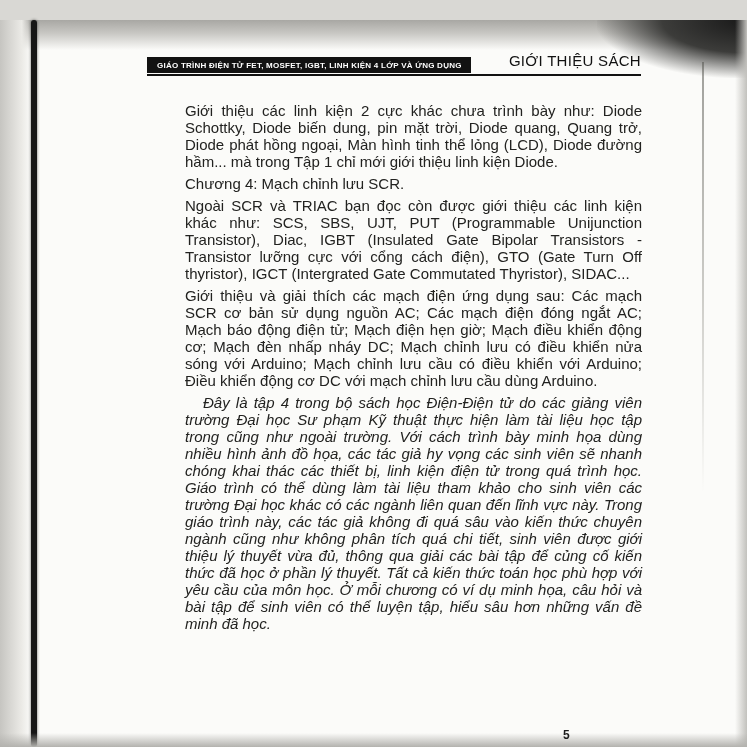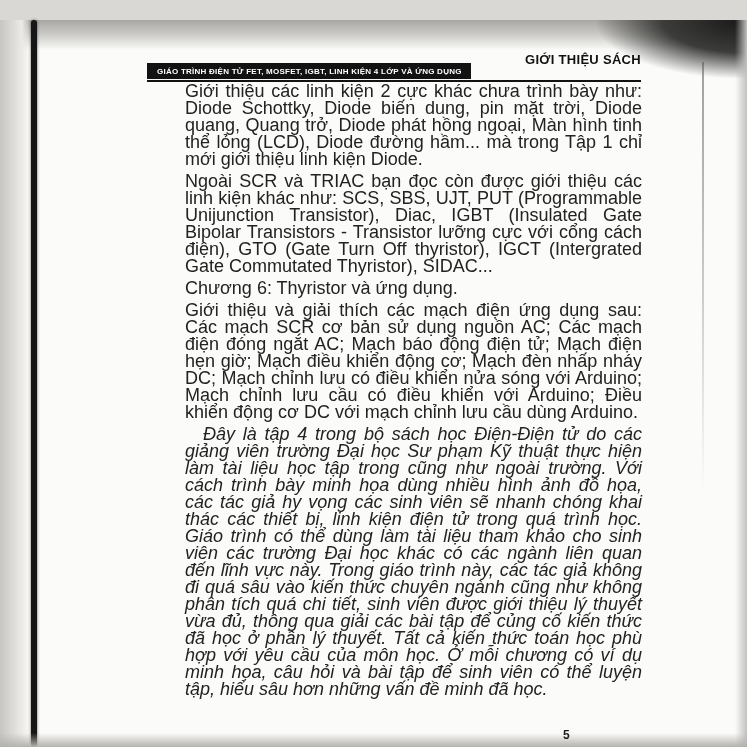--- a/index.html
+++ b/index.html
@@ -55,28 +55,28 @@
     padding-bottom:1px;
   }
   .header-bar {
     background:#121212; color:#ffffff;
     font-size:8px; font-weight:bold;
     letter-spacing:.25px;
     padding:4px 9px 3px 10px;
     white-space:nowrap;
   }
   .header-right {
-    font-size:13px; font-weight:bold; color:#121212;
-    letter-spacing:.3px; padding-bottom:12px;
+    font-size:15px; font-weight:normal; color:#121212;
+    letter-spacing:.3px; padding-bottom:4px;
     white-space:nowrap;
   }
   
   .main {
-    position:absolute; top:63px; left:185px; width:457px;
-    font-size:18px; line-height:17px;
+    position:absolute; top:82px; left:185px; width:457px;
+    font-size:15px; line-height:17px;
     color:#222220;
     text-align:justify;
   }
   .para { margin-bottom:5px; }
   .para.indent { text-indent:18px;font-style:italic; }
   .page-number {
     position:absolute; top:708px; left:563px;
     font-size:12px; font-weight:bold; color:#1c1c1c;
   }
 </style>
@@ -93,21 +93,21 @@
   <div class="scan-right-line"></div>
   <div class="scan-edge-bottom"></div>
 
   <header class="header">
     <div class="header-bar">GIÁO TRÌNH ĐIỆN TỬ FET, MOSFET, IGBT, LINH KIỆN 4 LỚP VÀ ỨNG DỤNG</div>
     <div class="header-right">GIỚI THIỆU SÁCH</div>
   </header>
 
   <main class="main">
     <p class="para">Giới thiệu các linh kiện 2 cực khác chưa trình bày như: Diode Schottky, Diode biến dung, pin mặt trời, Diode quang, Quang trở, Diode phát hồng ngoại, Màn hình tinh thể lỏng (LCD), Diode đường hầm... mà trong Tập 1 chỉ mới giới thiệu linh kiện Diode.</p>
+    <p class="para">Chương 4: Mạch chỉnh lưu SCR.</p>
     <p class="para">Ngoài SCR và TRIAC bạn đọc còn được giới thiệu các linh kiện khác như: SCS, SBS, UJT, PUT (Programmable Unijunction Transistor), Diac, IGBT (Insulated Gate Bipolar Transistors - Transistor lưỡng cực với cổng cách điện), GTO (Gate Turn Off thyristor), IGCT (Intergrated Gate Commutated Thyristor), SIDAC...</p>
-    <p class="para">Chương 6: Thyristor và ứng dụng.</p>
     <p class="para">Giới thiệu và giải thích các mạch điện ứng dụng sau: Các mạch SCR cơ bản sử dụng nguồn AC; Các mạch điện đóng ngắt AC; Mạch báo động điện tử; Mạch điện hẹn giờ; Mạch điều khiển động cơ; Mạch đèn nhấp nháy DC; Mạch chỉnh lưu có điều khiển nửa sóng với Arduino; Mạch chỉnh lưu cầu có điều khiển với Arduino; Điều khiển động cơ DC với mạch chỉnh lưu cầu dùng Arduino.</p>
     <p class="para indent">Đây là tập 4 trong bộ sách học Điện-Điện tử do các giảng viên trường Đại học Sư phạm Kỹ thuật thực hiện làm tài liệu học tập trong cũng như ngoài trường. Với cách trình bày minh họa dùng nhiều hình ảnh đồ họa, các tác giả hy vọng các sinh viên sẽ nhanh chóng khai thác các thiết bị, linh kiện điện tử trong quá trình học. Giáo trình có thể dùng làm tài liệu tham khảo cho sinh viên các trường Đại học khác có các ngành liên quan đến lĩnh vực này. Trong giáo trình này, các tác giả không đi quá sâu vào kiến thức chuyên ngành cũng như không phân tích quá chi tiết, sinh viên được giới thiệu lý thuyết vừa đủ, thông qua giải các bài tập để củng cố kiến thức đã học ở phần lý thuyết. Tất cả kiến thức toán học phù hợp với yêu cầu của môn học. Ở mỗi chương có ví dụ minh họa, câu hỏi và bài tập để sinh viên có thể luyện tập, hiểu sâu hơn những vấn đề minh đã học.</p>
   </main>
 
   <div class="page-number">5</div>
 
 </div>
 
 </body></html>

